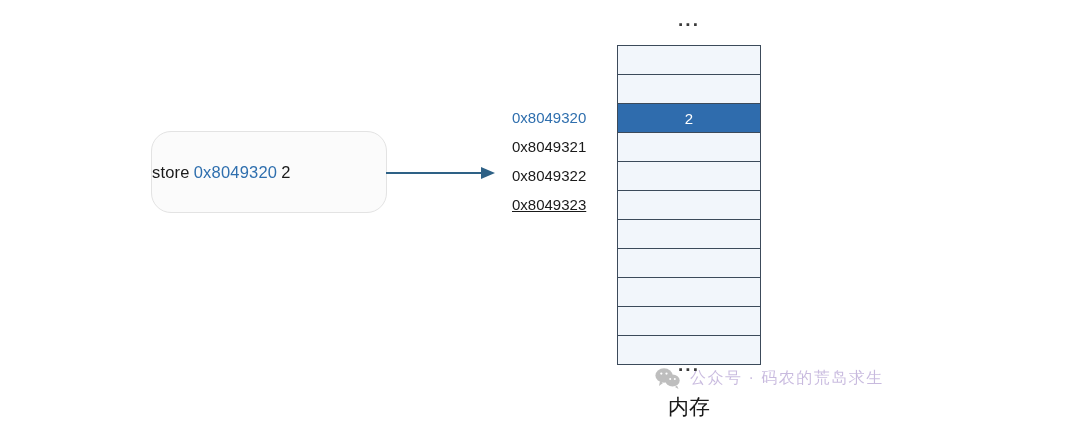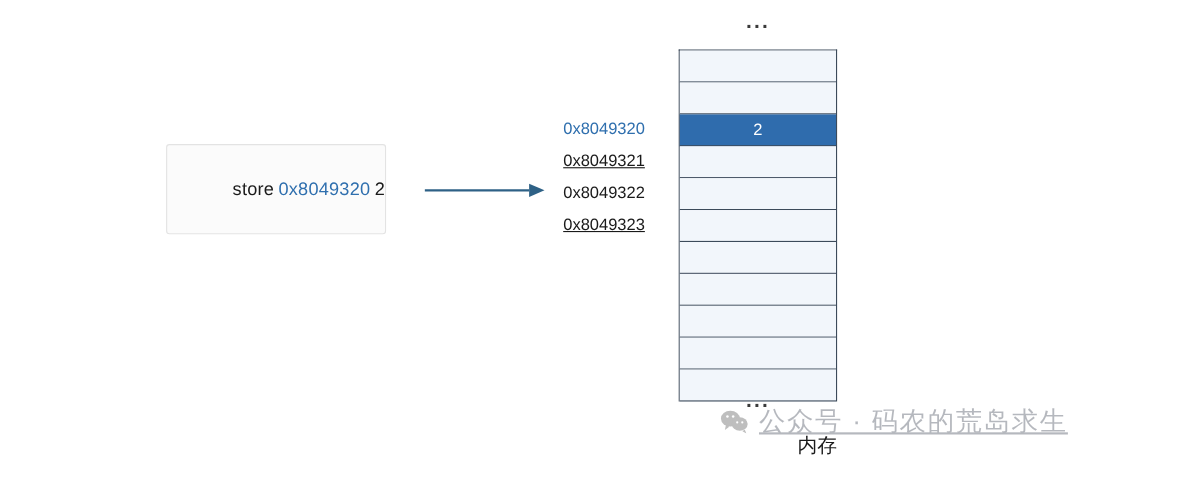--- a/index.html
+++ b/index.html
@@ -19,29 +19,29 @@
     left: 0; top: 0;
     width: 1080px;
     height: 439px;
   }
 
   
   .store-box {
     position: absolute;
     left: 151px;
     top: 131px;
-    width: 200px;
+    width: 236px;
     height: 82px;
     background: #fbfbfb;
     border: 1px solid #e3e3e3;
-    border-radius: 3px;
+    border-radius: 20px;
     box-sizing: border-box;
     display: flex;
     align-items: center;
-    justify-content: flex-end;
+    justify-content: flex-start;
   }
   .store-text {
     font-size: 16.5px;
     color: #1a1a1a;
     white-space: nowrap;
     letter-spacing: 0.2px;
   }
   .store-text .addr {
     color: #2f6fae;
   }
@@ -111,47 +111,46 @@
     color: #1a1a1a;
   }
   .addr-item.hl { color: #2f6fae; }
 
   
   .caption {
     position: absolute;
     left: 617px;
     top: 393px;
     width: 144px;
-    text-align: right;
-    font-size: 18px;
+    text-align: center;
+    font-size: 21px;
     color: #1a1a1a;
   }
 
   
   .watermark {
     position: absolute;
     left: 655px;
     top: 367px;
     display: flex;
     align-items: center;
     gap: 9px;
     opacity: 0.30;
     pointer-events: none;
   }
   .wm-logo {
     width: 26px;
     height: 22px;
     position: relative;
   }
   .wm-text {
-    font-size: 24px;
-    color: #0f172a;
+    font-size: 16px;
+    color: #4c1d95;
     letter-spacing: 1.5px;
     white-space: nowrap;
-    text-decoration: underline;
   }
 </style>
 </head>
 <body>
 
 <div id="stage">
 
   <div class="store-box">
     <div class="store-text">
       <span>store</span><span class="sep"></span><span class="addr">0x8049320</span><span class="sep"></span><span>2</span>
@@ -174,21 +173,21 @@
       <div class="mem-cell"></div>
       <div class="mem-cell"></div>
       <div class="mem-cell"></div>
       <div class="mem-cell"></div>
       <div class="mem-cell"></div>
       <div class="mem-cell"></div>
     </div>
 
   <div class="addr-labels" id="addr-labels">
       <div class="addr-item hl" style="top: 58px;">0x8049320</div>
-      <div class="addr-item" style="top: 87px; text-decoration: underline;">0x8049321</div>
+      <div class="addr-item" style="top: 87px;">0x8049321</div>
       <div class="addr-item" style="top: 116px;">0x8049322</div>
       <div class="addr-item" style="top: 145px; text-decoration: underline;">0x8049323</div>
     </div>
 
   <div class="dots bottom">...</div>
 
   <div class="caption">内存</div>
 
   <div class="watermark">
     <svg class="wm-logo" viewBox="0 0 26 22">

